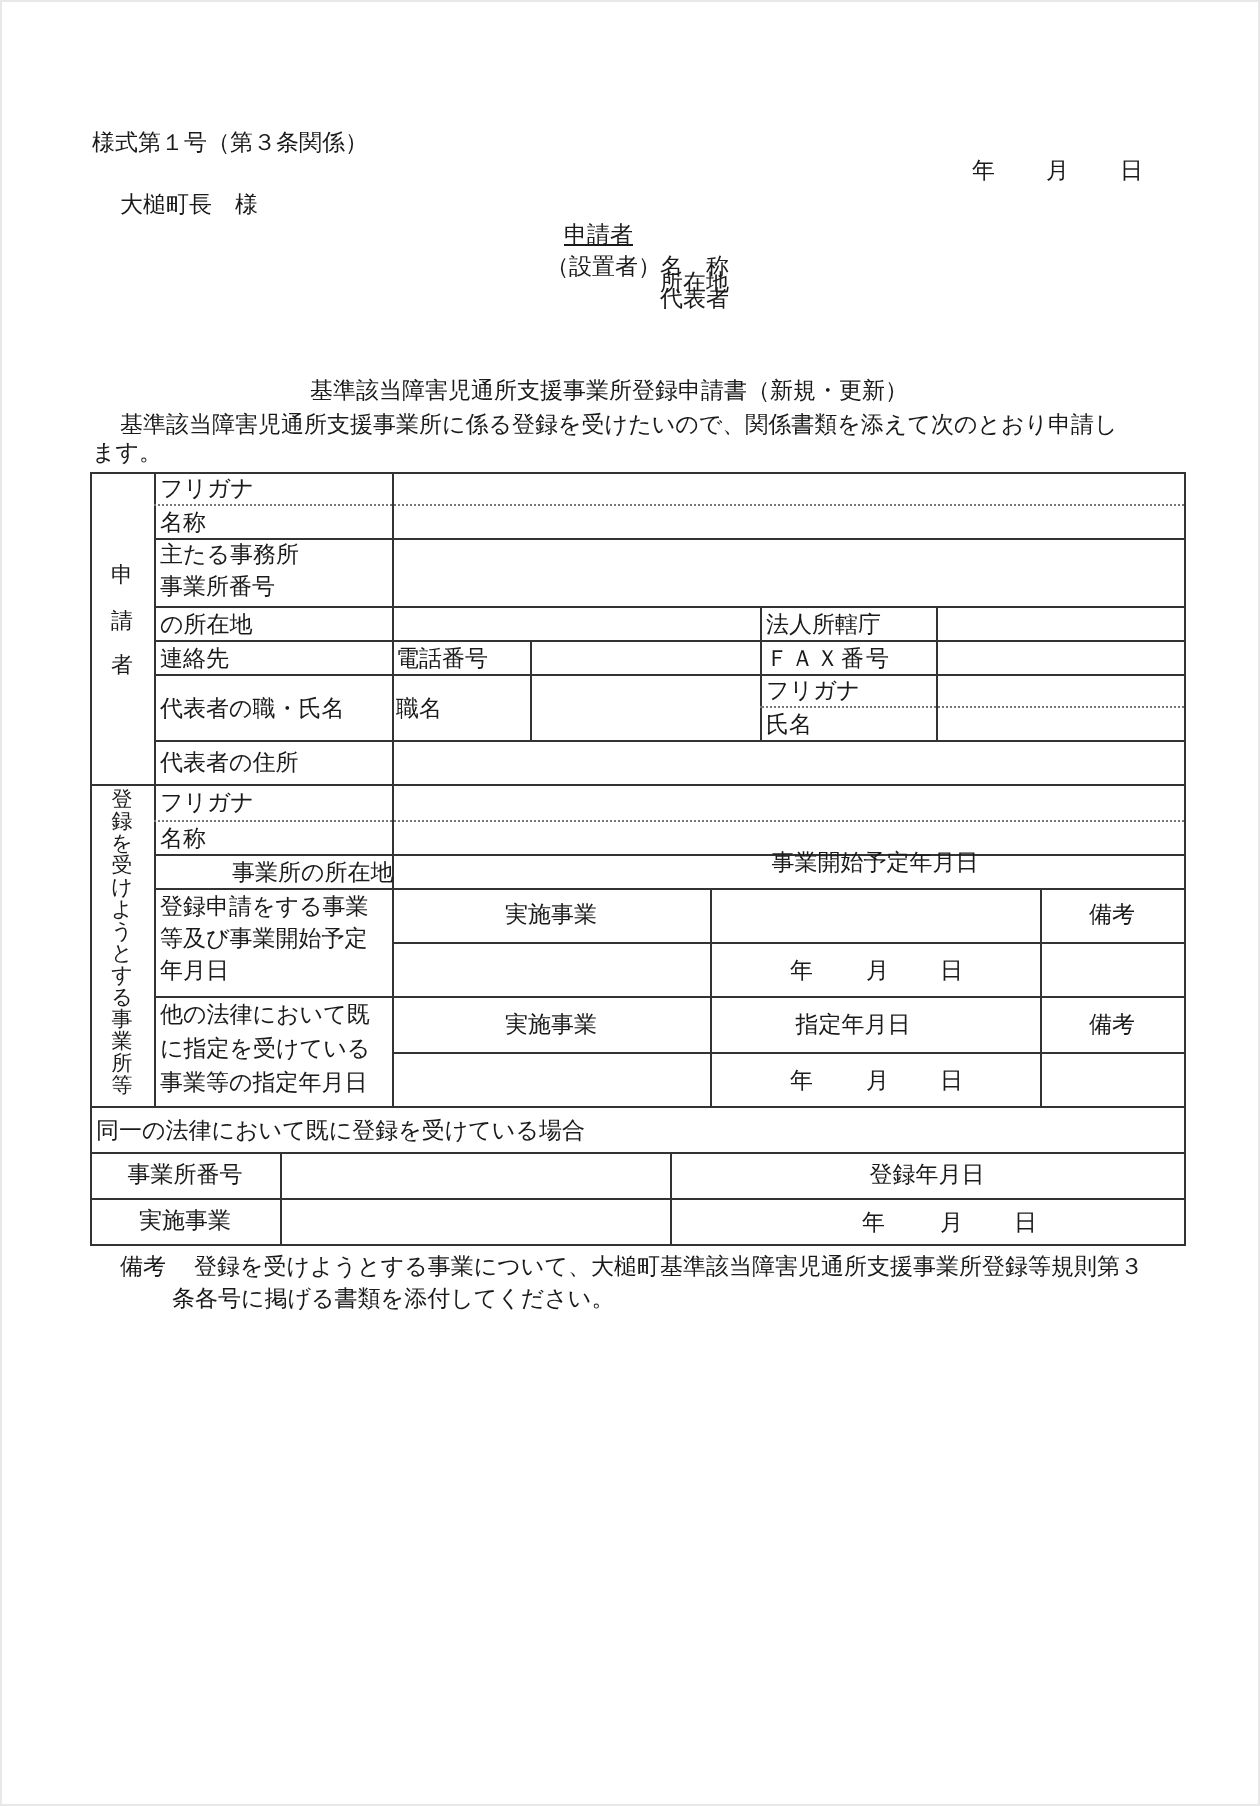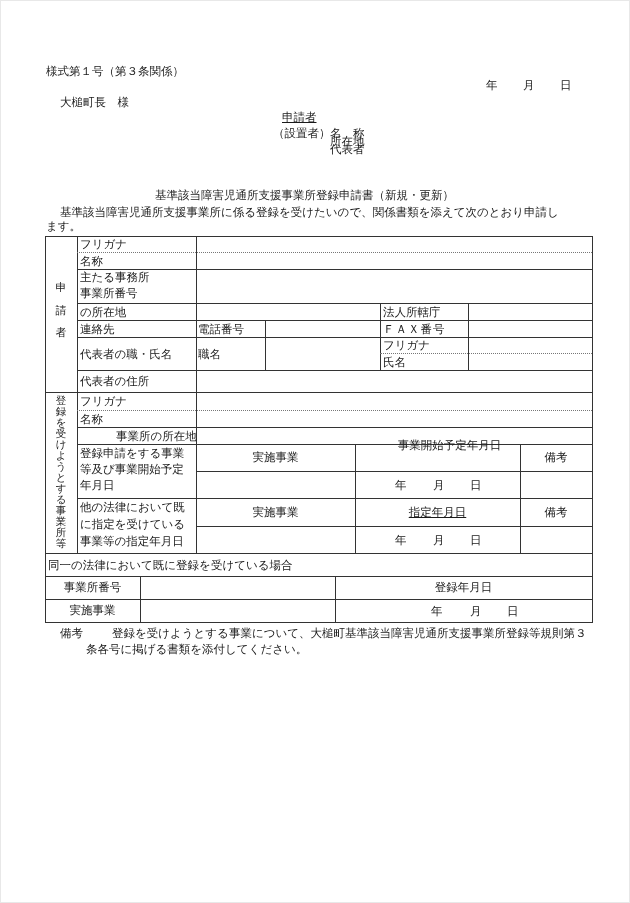--- a/index.html
+++ b/index.html
@@ -136,36 +136,36 @@
 <div class="cell" style="left:80px; top:411px; height:16px;">名称</div>
 <div class="cell" style="left:197px; top:411px; width:394px; height:16px;"></div>
 <div class="cell" style="left:80px; top:428px; height:16px;margin-left:36px;">事業所の所在地</div>
 <div class="cell" style="left:197px; top:428px; width:394px; height:16px;"></div>
 
 <div class="abs" style="left:80px; top:446px;">登録申請をする事業</div>
 <div class="abs" style="left:80px; top:462px;">等及び事業開始予定</div>
 <div class="abs" style="left:80px; top:478px;">年月日</div>
 
 <div class="cell center" style="left:196px; top:444px; width:159px; height:27px;">実施事業</div>
-<div class="cell center" style="left:355px; top:432px; width:165px; height:27px;margin-left:12px;">事業開始予定年月日</div>
+<div class="cell center" style="left:355px; top:418px; width:165px; height:27px;">事業開始予定年月日</div>
 <div class="cell center" style="left:520px; top:444px; width:72px; height:27px;">備考</div>
 <div class="cell" style="left:197px; top:472px; width:157px; height:26px;"></div>
 <div class="cell" style="left:355px; top:472px; width:165px; height:26px;">
   <span style="position:absolute; left:40px;">年</span>
   <span style="position:absolute; left:78px;">月</span>
   <span style="position:absolute; left:115px;">日</span>
 </div>
 <div class="cell" style="left:521px; top:472px; width:70px; height:26px;"></div>
 
 <div class="abs" style="left:80px; top:500px;">他の法律において既</div>
 <div class="abs" style="left:80px; top:517px;">に指定を受けている</div>
 <div class="abs" style="left:80px; top:534px;">事業等の指定年月日</div>
 
 <div class="cell center" style="left:196px; top:498px; width:159px; height:28px;">実施事業</div>
-<div class="cell center" style="left:355px; top:498px; width:165px; height:28px;text-decoration:underline;">指定年月日</div>
+<div class="cell center" style="left:344px; top:498px; width:165px; height:28px;">指定年月日</div>
 <div class="cell center" style="left:520px; top:498px; width:72px; height:28px;">備考</div>
 <div class="cell" style="left:197px; top:527px; width:157px; height:26px;"></div>
 <div class="cell" style="left:355px; top:527px; width:165px; height:26px;">
   <span style="position:absolute; left:40px;">年</span>
   <span style="position:absolute; left:78px;">月</span>
   <span style="position:absolute; left:115px;">日</span>
 </div>
 <div class="cell" style="left:521px; top:527px; width:70px; height:26px;"></div>
 
 <div class="cell" style="left:48px; top:554px; height:22px;">同一の法律において既に登録を受けている場合</div>
@@ -174,14 +174,14 @@
 <div class="cell center" style="left:335px; top:576px; width:257px; height:23px;">登録年月日</div>
 <div class="cell center" style="left:45px; top:599px; width:95px; height:23px;">実施事業</div>
 <div class="cell" style="left:141px; top:600px; width:193px; height:22px;"></div>
 <div class="cell" style="left:335px; top:600px; width:257px; height:22px;">
   <span style="position:absolute; left:96px;">年</span>
   <span style="position:absolute; left:135px;">月</span>
   <span style="position:absolute; left:172px;">日</span>
 </div>
 
 <div class="abs" style="left:60px; top:626px;">備考</div>
-<div class="abs" style="left:112px; top:626px;">登録を受けようとする事業について、大槌町基準該当障害児通所支援事業所登録等規則第３</div>
+<div class="abs" style="left:97px; top:626px;">登録を受けようとする事業について、大槌町基準該当障害児通所支援事業所登録等規則第３</div>
 <div class="abs" style="left:86px; top:642px;">条各号に掲げる書類を添付してください。</div>
 
 </body></html>

